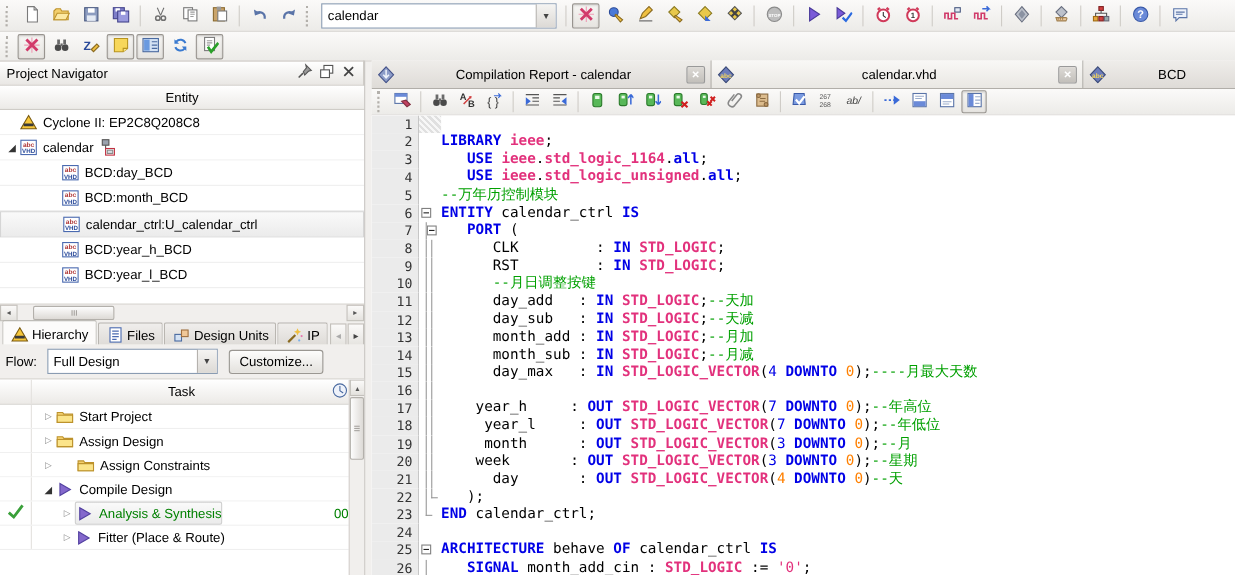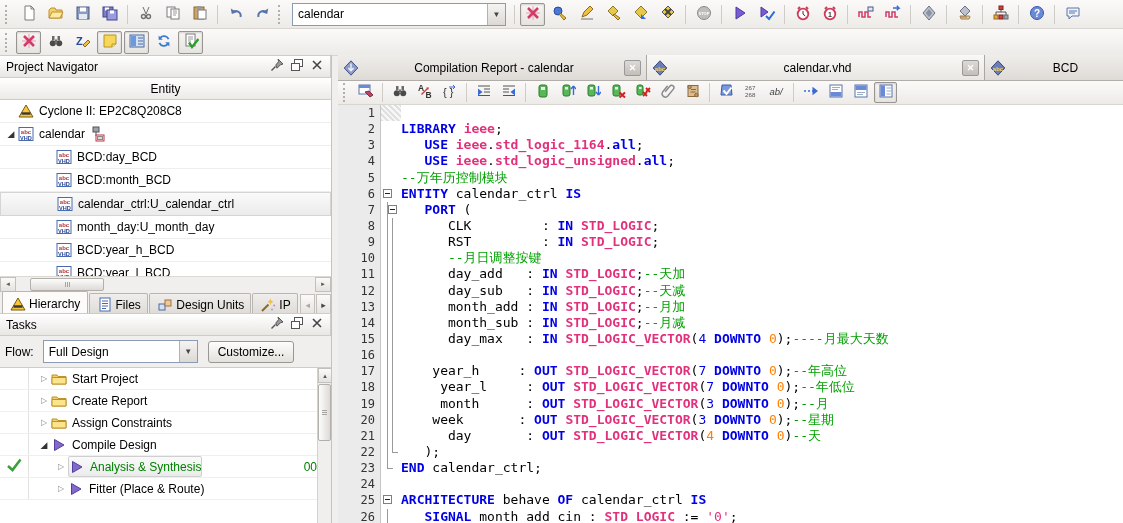--- a/index.html
+++ b/index.html
@@ -410,30 +410,20 @@
         <span class="tlabel">calendar_ctrl:U_calendar_ctrl</span>
       </div>
       <div class="trow">
         <span style="width: 42px; flex: 0 0 auto;"></span>
         <span class="exp"></span>
         <span class="ticon"><svg width="16" height="16" viewBox="0 0 16 16">
             <rect x="1" y="1.5" width="14" height="13" fill="#fff" stroke="#4a6ab0"></rect>
             <text x="8" y="7.5" font-size="6" text-anchor="middle" fill="#b03a3a" font-weight="bold">abc</text>
             <text x="8" y="13.5" font-size="5.6" text-anchor="middle" fill="#2a4a9a" font-weight="bold">VHD</text>
           </svg></span>
-        <span class="tlabel">month_day:U_month_day</span>
-      </div>
-      <div class="trow">
-        <span style="width: 42px; flex: 0 0 auto;"></span>
-        <span class="exp"></span>
-        <span class="ticon"><svg width="16" height="16" viewBox="0 0 16 16">
-            <rect x="1" y="1.5" width="14" height="13" fill="#fff" stroke="#4a6ab0"></rect>
-            <text x="8" y="7.5" font-size="6" text-anchor="middle" fill="#b03a3a" font-weight="bold">abc</text>
-            <text x="8" y="13.5" font-size="5.6" text-anchor="middle" fill="#2a4a9a" font-weight="bold">VHD</text>
-          </svg></span>
         <span class="tlabel">BCD:year_h_BCD</span>
       </div>
       <div class="trow">
         <span style="width: 42px; flex: 0 0 auto;"></span>
         <span class="exp"></span>
         <span class="ticon"><svg width="16" height="16" viewBox="0 0 16 16">
             <rect x="1" y="1.5" width="14" height="13" fill="#fff" stroke="#4a6ab0"></rect>
             <text x="8" y="7.5" font-size="6" text-anchor="middle" fill="#b03a3a" font-weight="bold">abc</text>
             <text x="8" y="13.5" font-size="5.6" text-anchor="middle" fill="#2a4a9a" font-weight="bold">VHD</text>
           </svg></span>
@@ -480,49 +470,37 @@
             <circle cx="12" cy="12.5" r="1" fill="#7ab0e8"></circle>
           </svg></span>
         <span>IP</span>
       </span>
       <span class="ntarrow" style="color: rgb(170, 170, 170);">◂</span>
       <span class="ntarrow">▸</span>
     </div>
 </div>
 
 <div id="tasks">
-  <div class="ptitle">
-    <span class="pt">Tasks</span>
-    <span class="pbtn">
-        <span class="js-icon"><svg width="16" height="16" viewBox="0 0 16 16">
-            <path d="M9 2l5 5-2.6.8L8 11.2 6.8 8 9.6 4.6z" fill="#9a9a9a" stroke="#555"></path>
-            <path d="M6.5 9.5L2.5 13.5" stroke="#555" stroke-width="1.4"></path>
-          </svg></span>
-      </span>
-    <span class="pbtn">
-        <span class="js-icon"><svg width="16" height="16" viewBox="0 0 16 16">
-            <rect x="5.5" y="2.5" width="8" height="7" fill="#fff" stroke="#555"></rect>
-            <rect x="2.5" y="6.5" width="8" height="7" fill="#fff" stroke="#555"></rect>
-          </svg></span>
-      </span>
-    <span class="pbtn">
-        <span class="js-icon"><svg width="16" height="16" viewBox="0 0 16 16">
-            <path d="M4 4l8 8M12 4l-8 8" stroke="#444" stroke-width="1.6"></path>
-          </svg></span>
-      </span>
-  </div>
   <div class="flowrow">
     <span style="margin-right:5px">Flow:</span>
     <span class="combo">
       <span class="cv">Full Design</span>
       <span class="cbtn">▼</span>
     </span>
     <button class="btn">Customize...</button>
   </div>
   <div id="tasktable">
+    <div class="taskhead">
+      <span class="statcol"></span>
+      <span class="tht">Task</span>
+      <span class="js-icon" style="width:16px;margin-right:14px"><svg width="16" height="16" viewBox="0 0 16 16">
+            <circle cx="8" cy="8" r="6" fill="#eef2fa" stroke="#4a6aa0"></circle>
+            <path d="M8 4v4.2l3 2" stroke="#4a6aa0" fill="none"></path>
+          </svg></span>
+    </div>
     <div id="taskrows">
         <div class="taskrow">
           <span class="statcol"></span>
           <span style="width: 8px; flex: 0 0 auto;"></span>
           <span class="exp">▷</span>
           <span style="display: flex; align-items: center;">
             <span class="ticon"><svg width="16" height="16" viewBox="0 0 16 16">
                 <path d="M1 4h5l1 1.5h8V13H1z" fill="#f3cf6d" stroke="#bd922c"></path>
                 <path d="M1 6.5h14V13H1z" fill="#fbe48a" stroke="#bd922c"></path>
               </svg></span>
@@ -531,28 +509,28 @@
         </div>
         <div class="taskrow">
           <span class="statcol"></span>
           <span style="width: 8px; flex: 0 0 auto;"></span>
           <span class="exp">▷</span>
           <span style="display: flex; align-items: center;">
             <span class="ticon"><svg width="16" height="16" viewBox="0 0 16 16">
                 <path d="M1 4h5l1 1.5h8V13H1z" fill="#f3cf6d" stroke="#bd922c"></path>
                 <path d="M1 6.5h14V13H1z" fill="#fbe48a" stroke="#bd922c"></path>
               </svg></span>
-            <span>Create Report</span>
+            <span>Assign Design</span>
           </span>
         </div>
         <div class="taskrow">
           <span class="statcol"></span>
           <span style="width: 8px; flex: 0 0 auto;"></span>
           <span class="exp">▷</span>
-          <span style="display: flex; align-items: center;">
+          <span style="display: flex; align-items: center; margin-left: 19px;">
             <span class="ticon"><svg width="16" height="16" viewBox="0 0 16 16">
                 <path d="M1 4h5l1 1.5h8V13H1z" fill="#f3cf6d" stroke="#bd922c"></path>
                 <path d="M1 6.5h14V13H1z" fill="#fbe48a" stroke="#bd922c"></path>
               </svg></span>
             <span>Assign Constraints</span>
           </span>
         </div>
         <div class="taskrow">
           <span class="statcol"></span>
           <span style="width: 8px; flex: 0 0 auto;"></span>

